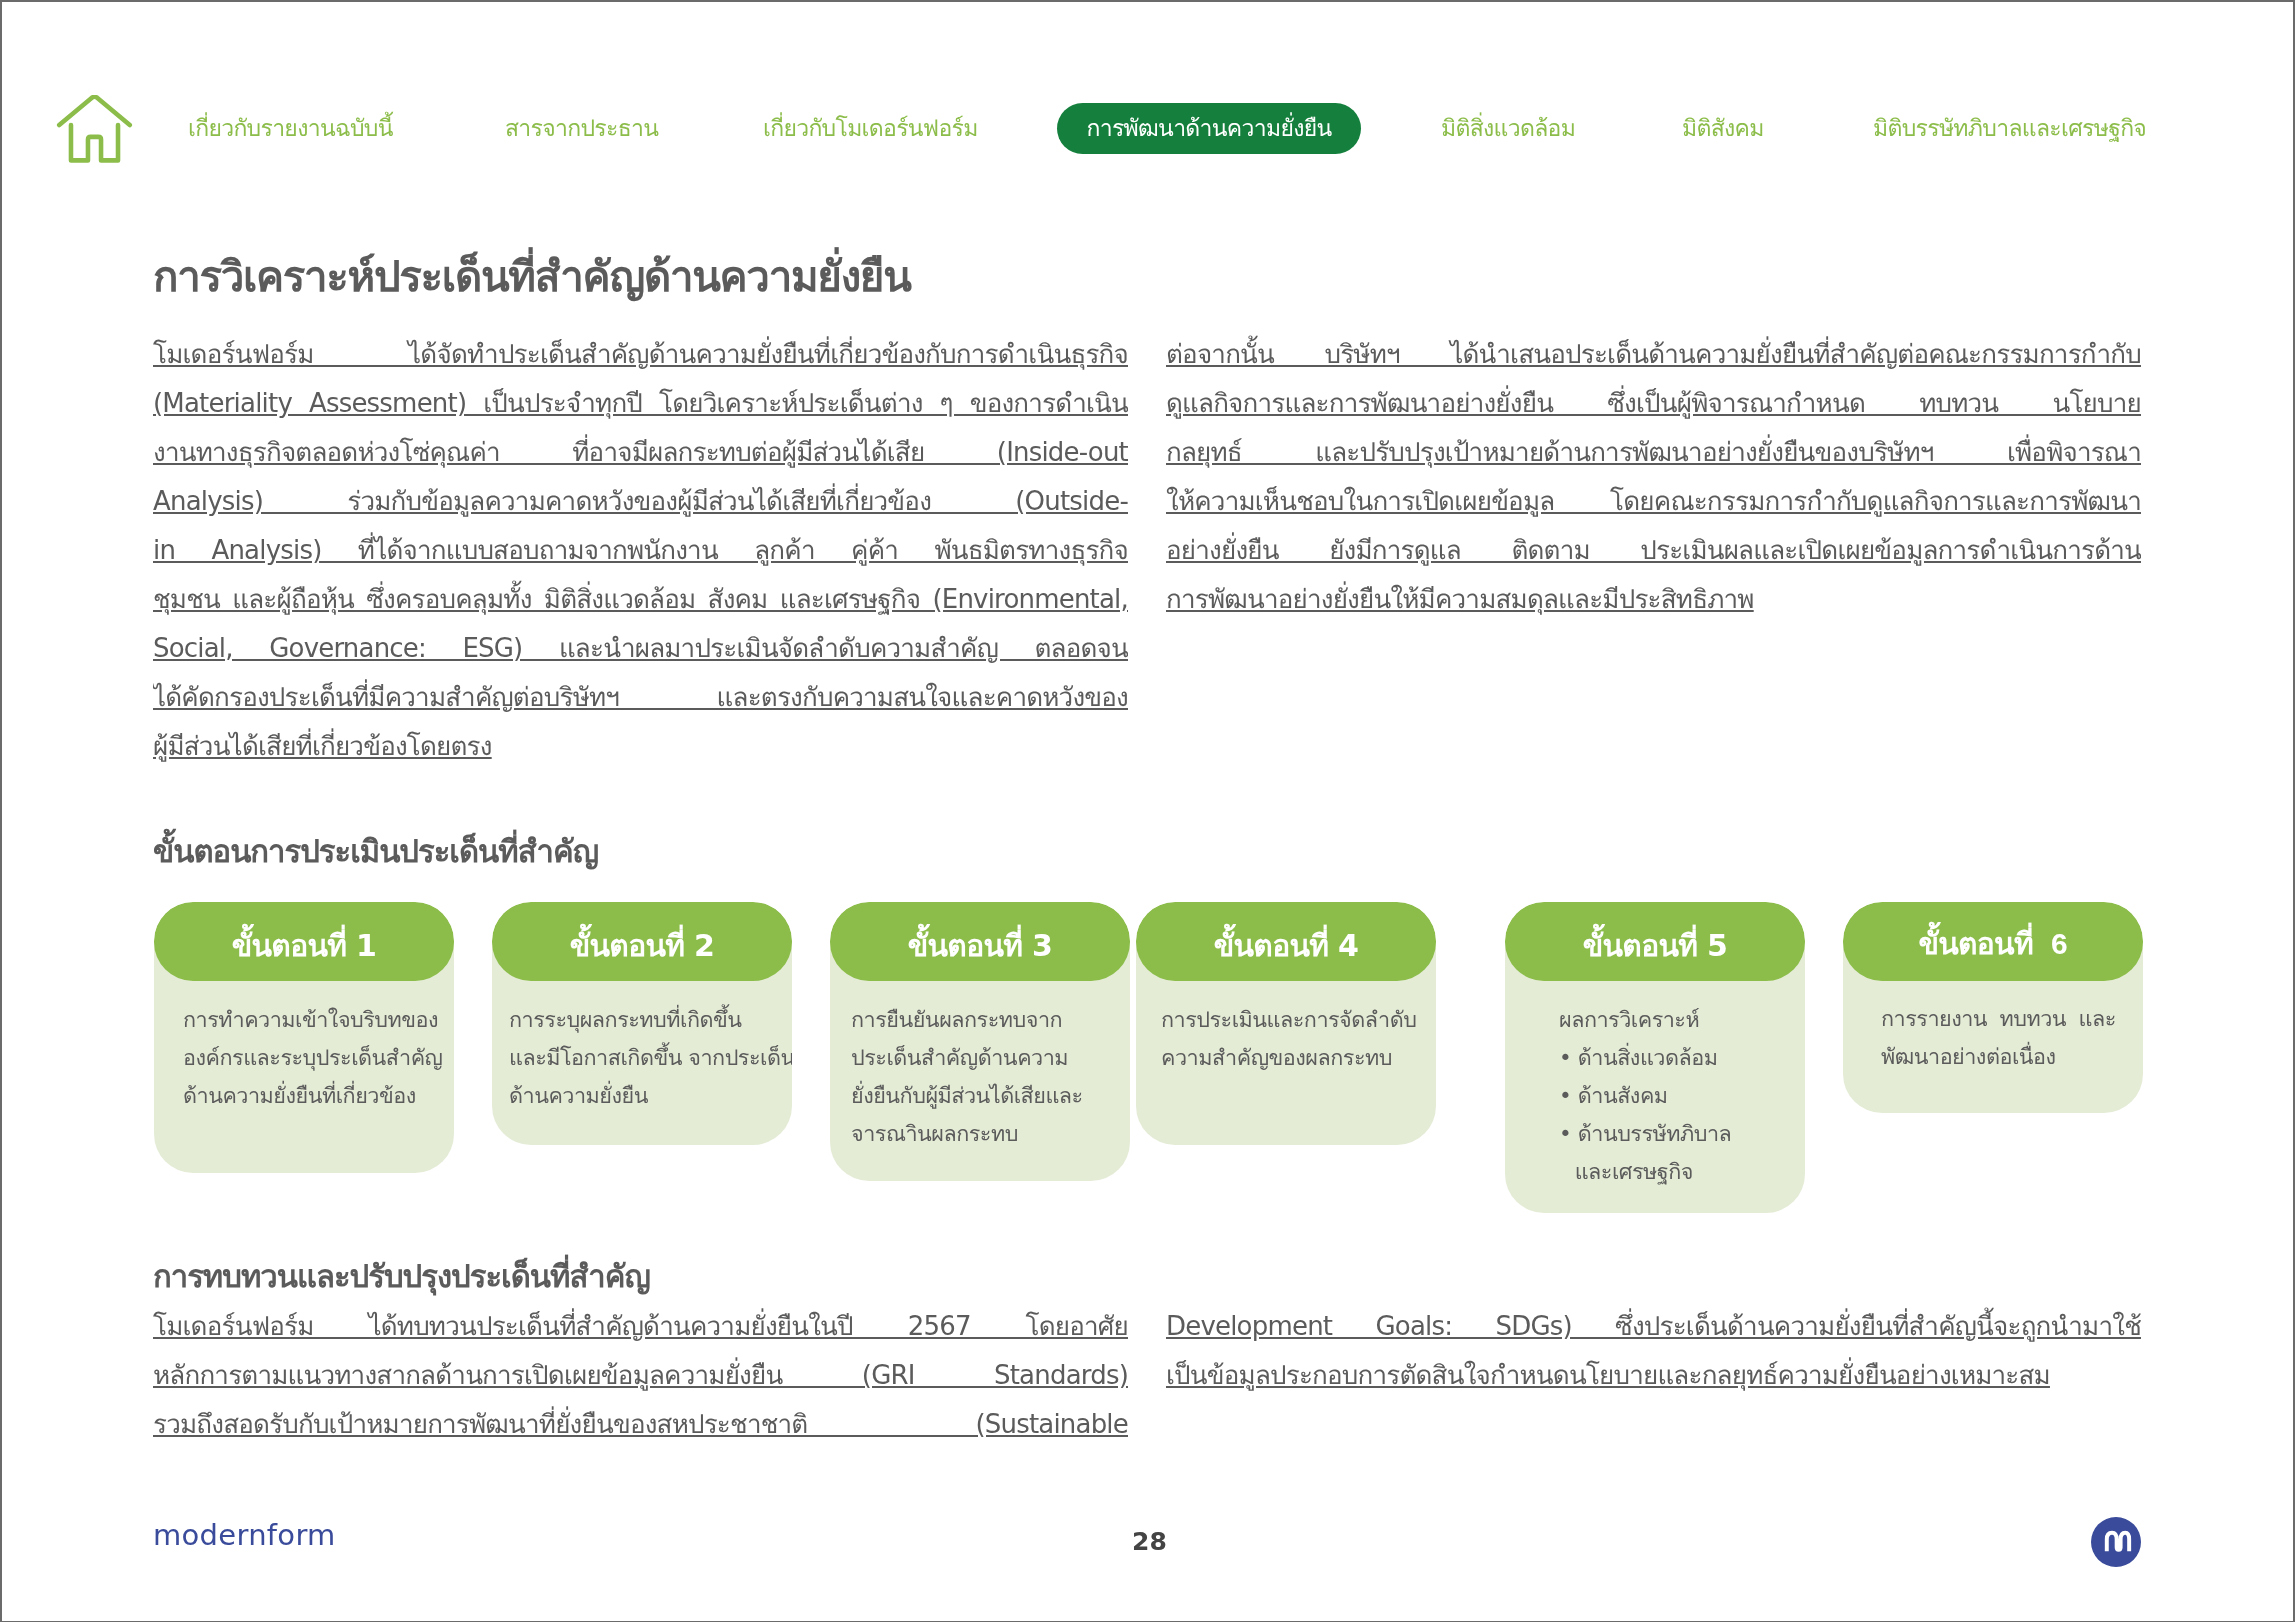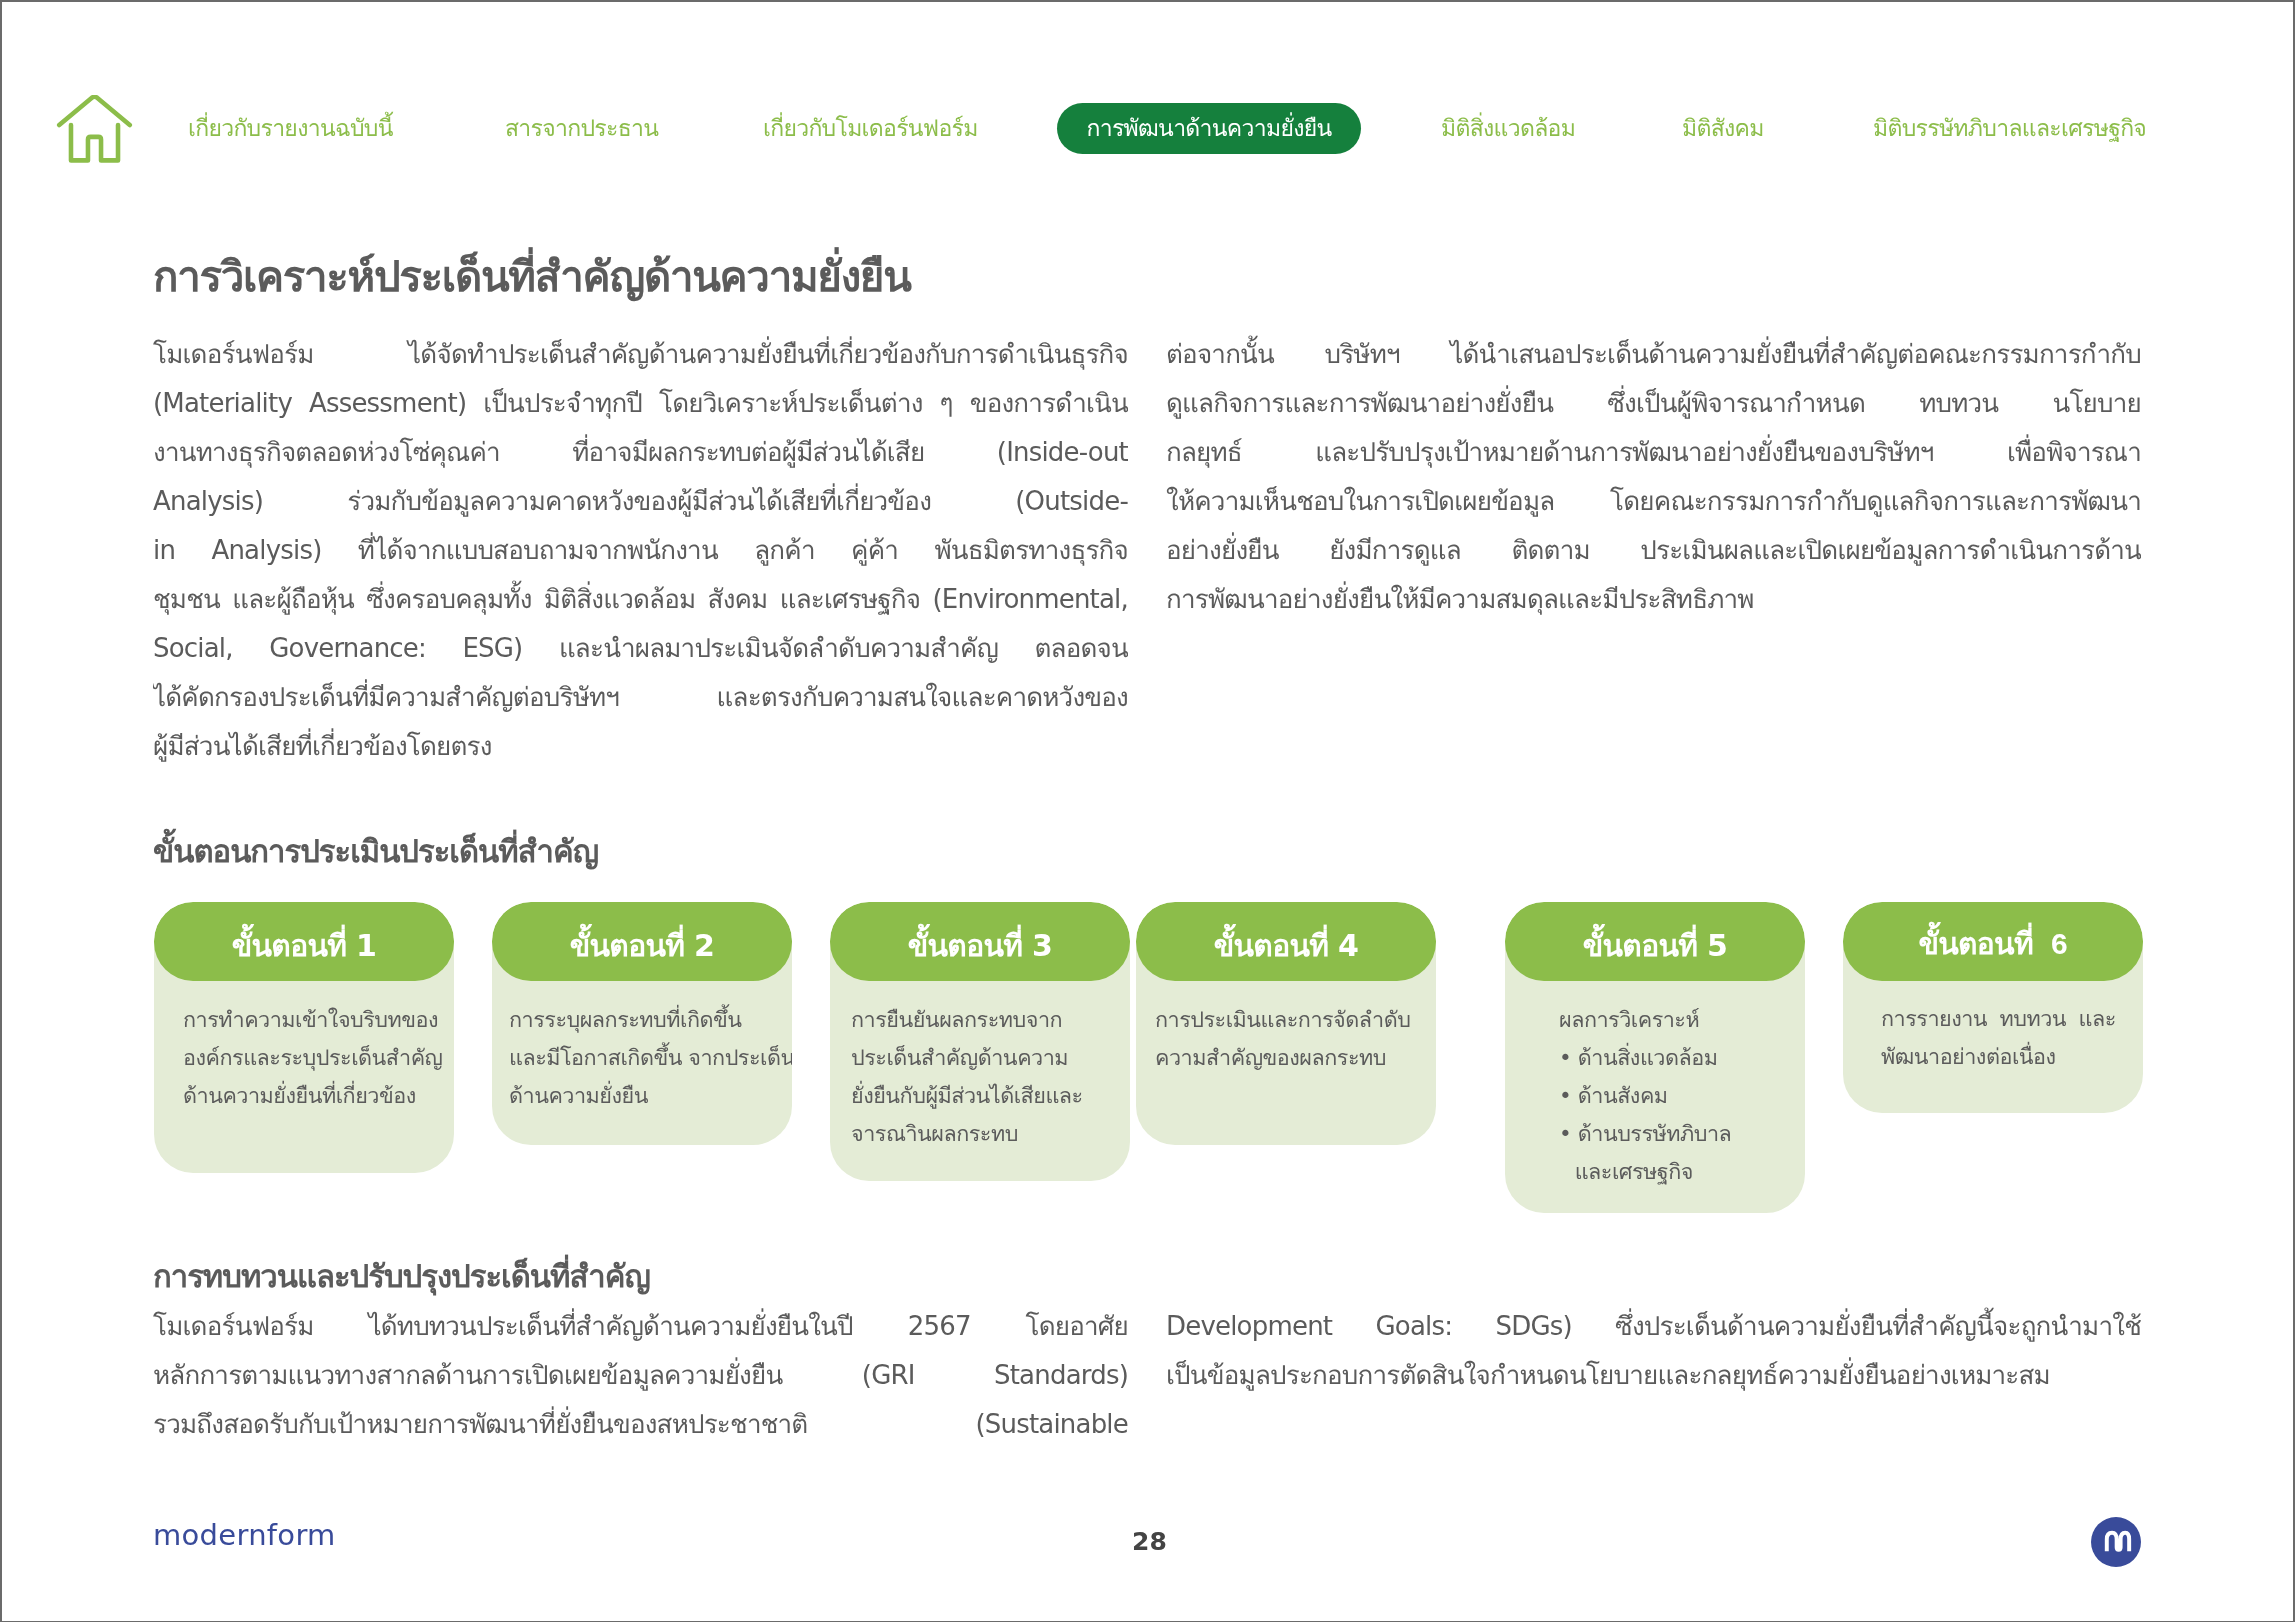--- a/index.html
+++ b/index.html
@@ -30,21 +30,21 @@
     .page-title {
       position: absolute; left: 153px; top: 243px;
       font-size: 42px; font-weight: bold; color: #5b5b5b; letter-spacing: -1.3px;
     }
 
     
     .para {
       position: absolute; font-size: 26px; line-height: 49px; color: #5b5b5b;
       text-align: justify; letter-spacing: -0.8px; word-spacing: -1.3px;
     }
-    .para .ln { display: block; white-space: nowrap; overflow: hidden; text-align-last: justify; }
+    .para .ln { display: block; white-space: nowrap; overflow: hidden; text-align-last: justify; text-decoration: underline; }
     .para .ln.last { text-align-last: left; }
     .col-left { left: 153px; width: 975px; }
     .col-right { left: 1166px; width: 975px; }
 
     .section-heading {
       position: absolute; left: 153px; font-size: 31px; font-weight: bold;
       color: #5b5b5b; letter-spacing: -1px; white-space: nowrap;
     }
 
     
@@ -149,21 +149,21 @@
   <div class="step-body" style="padding-left:21px;">
     <span class="ln">การยืนยันผลกระทบจาก</span>
     <span class="ln">ประเด็นสำคัญด้านความ</span>
     <span class="ln">ยั่งยืนกับผู้มีส่วนได้เสียและ</span>
     <span class="ln">จารณาินผลกระทบ</span>
   </div>
 </div>
 
 <div class="step-card" style="left:1136px; height:243px;">
   <div class="step-head">ขั้นตอนที่ 4</div>
-  <div class="step-body" style="padding-left:19px;">
+  <div class="step-body" style="padding-left:25px;">
     <span class="ln">การประเมินและการจัดลำดับ</span>
     <span class="ln">ความสำคัญของผลกระทบ</span>
   </div>
 </div>
 
 <div class="step-card" style="left:1505px; height:311px;">
   <div class="step-head">ขั้นตอนที่ 5</div>
   <div class="step-body" style="padding-left:54px;">
     <span class="ln">ผลการวิเคราะห์</span>
     <span class="ln bullet">ด้านสิ่งแวดล้อม</span>

